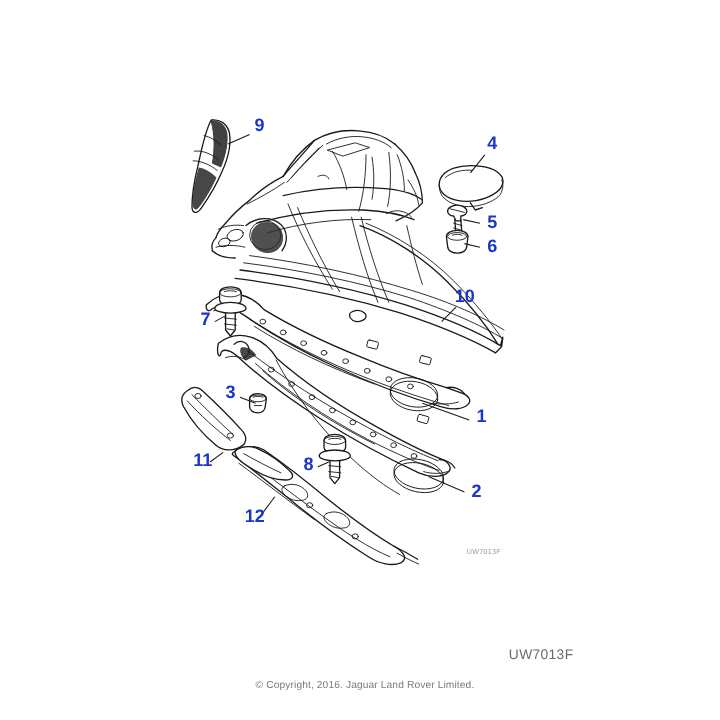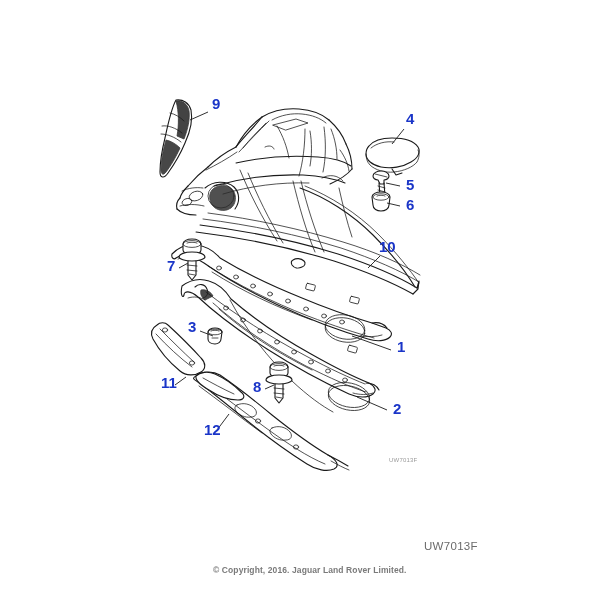--- a/index.html
+++ b/index.html
@@ -79,21 +79,20 @@
     white-space: nowrap;
   }
   #copyright-label {
     position: absolute;
     left: 213px;
     top: 565px;
     font-size: 8.5px;
     color: #7a7a7a;
     letter-spacing: 0.1px;
     white-space: nowrap;
-    font-weight: bold;
   }
 </style>
 </head>
 <body>
 
 <div id="page">
 
   <svg id="diagram-svg" viewBox="0 0 600 600">
 
     <g>

